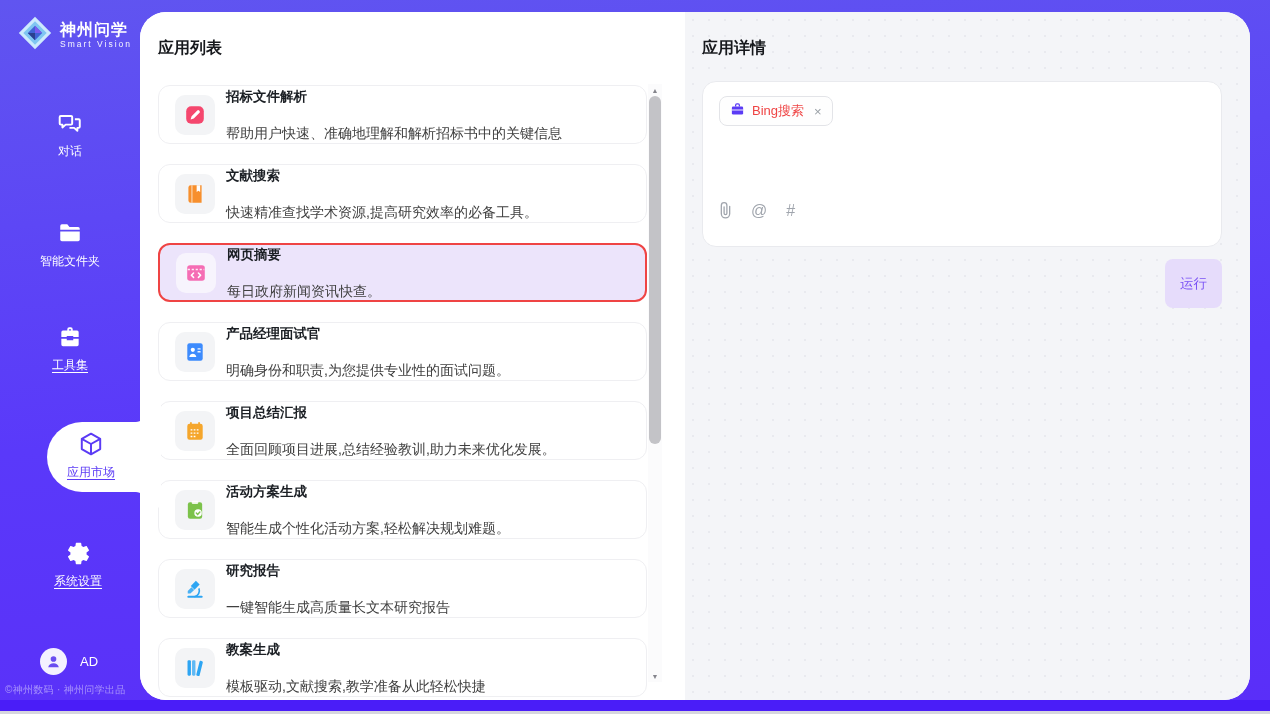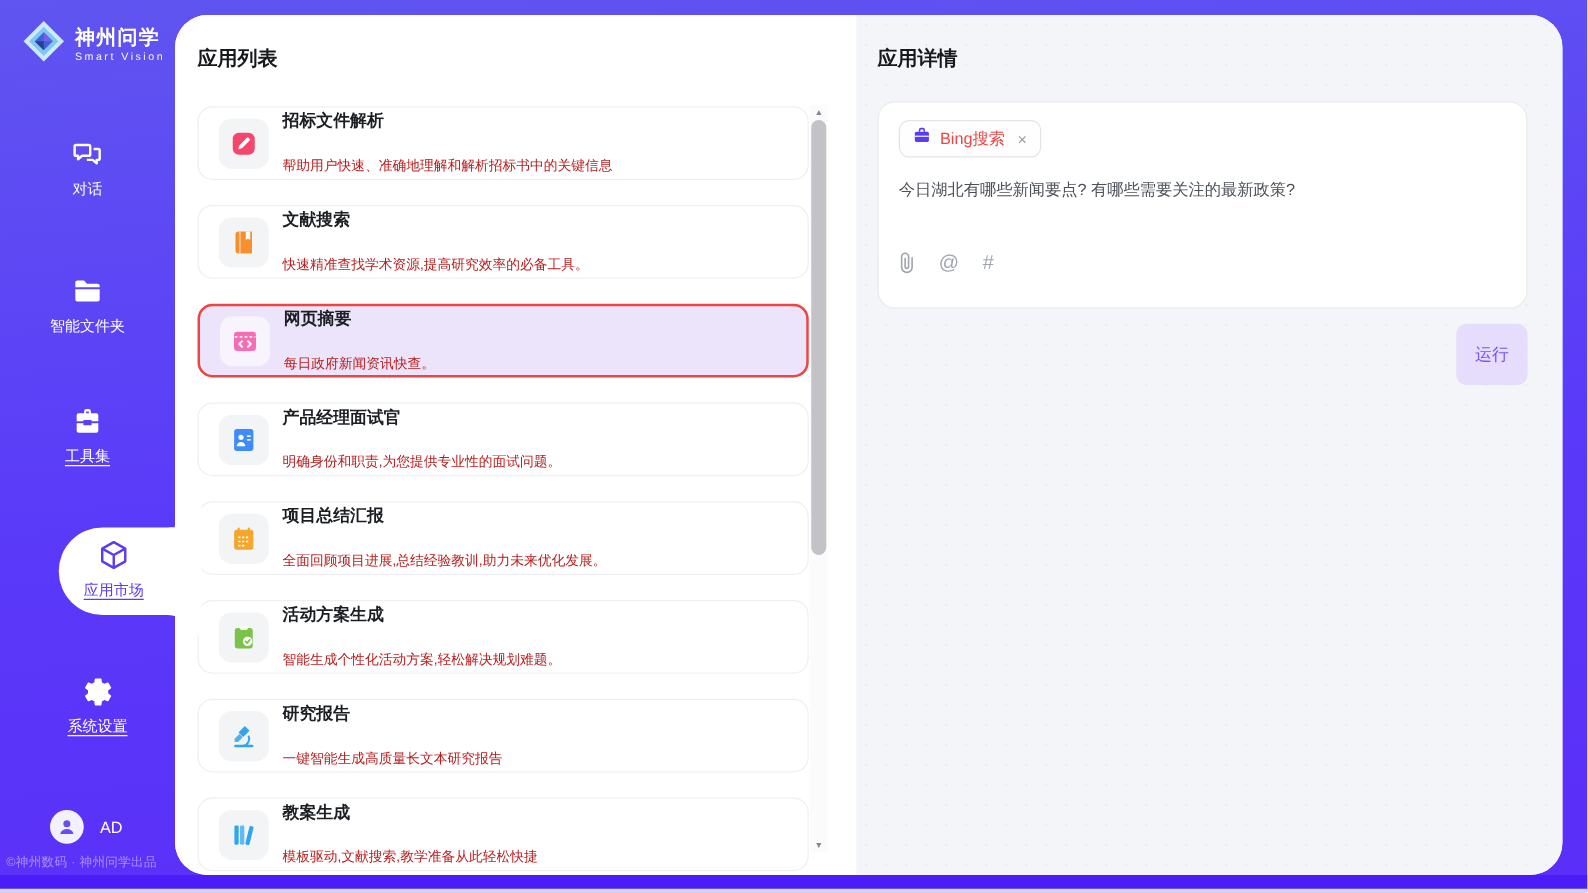--- a/index.html
+++ b/index.html
@@ -49,21 +49,21 @@
   .panel-title { font-size:16px; font-weight:bold; color:#17191d; line-height:16px; }
   .card-list { margin-top:29px; width:489px; display:flex; flex-direction:column; gap:20px; }
   .app-card { display:flex; align-items:center; height:59px; padding-left:16px; background:#fff;
               border:1px solid #efeff2; border-radius:12px; cursor:pointer; flex:0 0 59px; }
   .app-card.selected { background:#ece4fb; border:2px solid #ef4444; }
   .app-icon { width:40px; height:40px; border-radius:10px; background:#f3f4f6; flex:0 0 40px;
               display:flex; align-items:center; justify-content:center; }
   .app-card.selected .app-icon { background:#f7f4fd; }
   .app-texts { margin-left:11px; display:flex; flex-direction:column; }
   .app-title { font-size:13.5px; font-weight:bold; color:#1b1f24; line-height:17px; }
-  .app-desc  { font-size:11px; color:#b91c1c; line-height:16px; margin-top:20px; }
+  .app-desc  { font-size:14px; color:#404040; line-height:16px; margin-top:20px; }
 
   .scrollbar { position:absolute; right:23px; top:72px; width:14px; height:598px; background:#fbfbfc; }
   .sb-arrow { position:absolute; left:0; width:14px; height:12px; display:flex; align-items:center;
               justify-content:center; font-size:7px; color:#85858c; cursor:pointer; }
   .sb-up { top:0; } .sb-down { bottom:0; }
   .sb-thumb { position:absolute; left:1px; top:12px; width:12px; height:348px; background:#c3c3c7;
               border-radius:6px; cursor:grab; }
 
   .detail-panel { flex:1; background:#f4f5f8; padding:28px 28px 0 17px; position:relative;
                   background-image:radial-gradient(circle,#e9eaef 1px,transparent 1px); background-size:16px 16px; }
@@ -268,21 +268,20 @@
             <svg width="15" height="15" viewBox="0 0 24 24" fill="#5b3bf5">
               <rect x="3" y="7" width="18" height="13" rx="2"></rect>
               <path d="M9 7V5a2 2 0 0 1 2-2h2a2 2 0 0 1 2 2v2" fill="none" stroke="#5b3bf5" stroke-width="2"></path>
               <rect x="3" y="12" width="18" height="1.6" fill="#fff" opacity="0.9"></rect>
             </svg>
           </span>
           <span class="tag-label">Bing搜索</span>
           <span class="tag-close">×</span>
         </div>
 
-        <div class="query-text">今日湖北有哪些新闻要点? 有哪些需要关注的最新政策?</div>
 
         <div class="toolbar-row">
           <span class="tb-ico">
             <svg width="13" height="19" viewBox="0 0 14 20" fill="none" stroke="#a0a5ad" stroke-width="1.4" stroke-linecap="round">
               <path d="M11.5 5.5v8a4.5 4.5 0 0 1-9 0v-9a3 3 0 0 1 6 0v8.5a1.5 1.5 0 0 1-3 0V6"></path>
             </svg>
           </span>
           <span class="tb-ico">@</span>
           <span class="tb-ico">#</span>
         </div>

